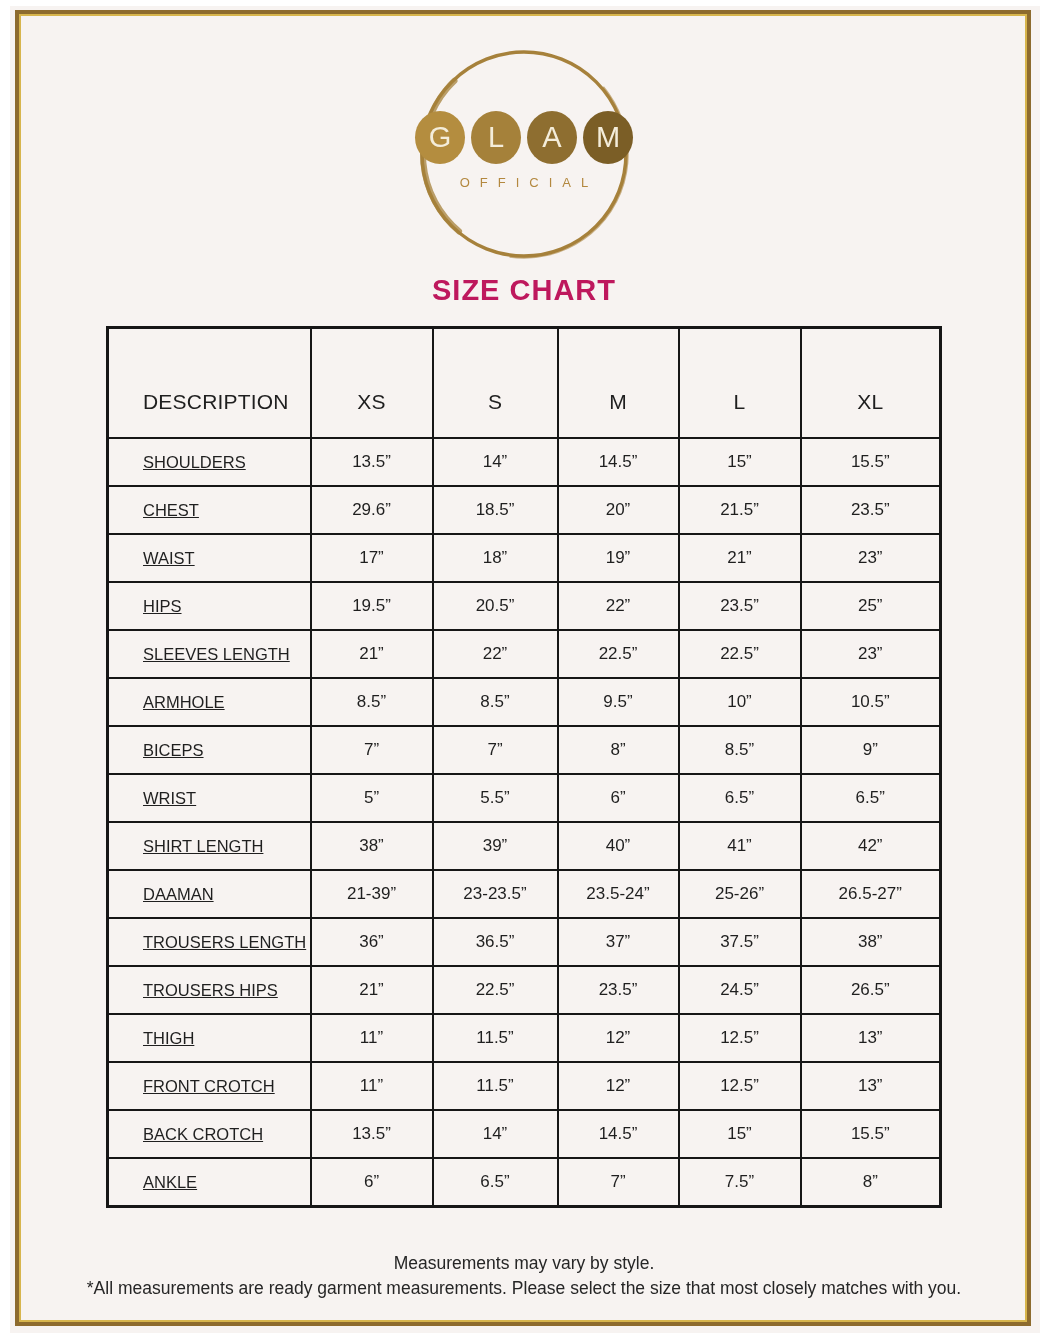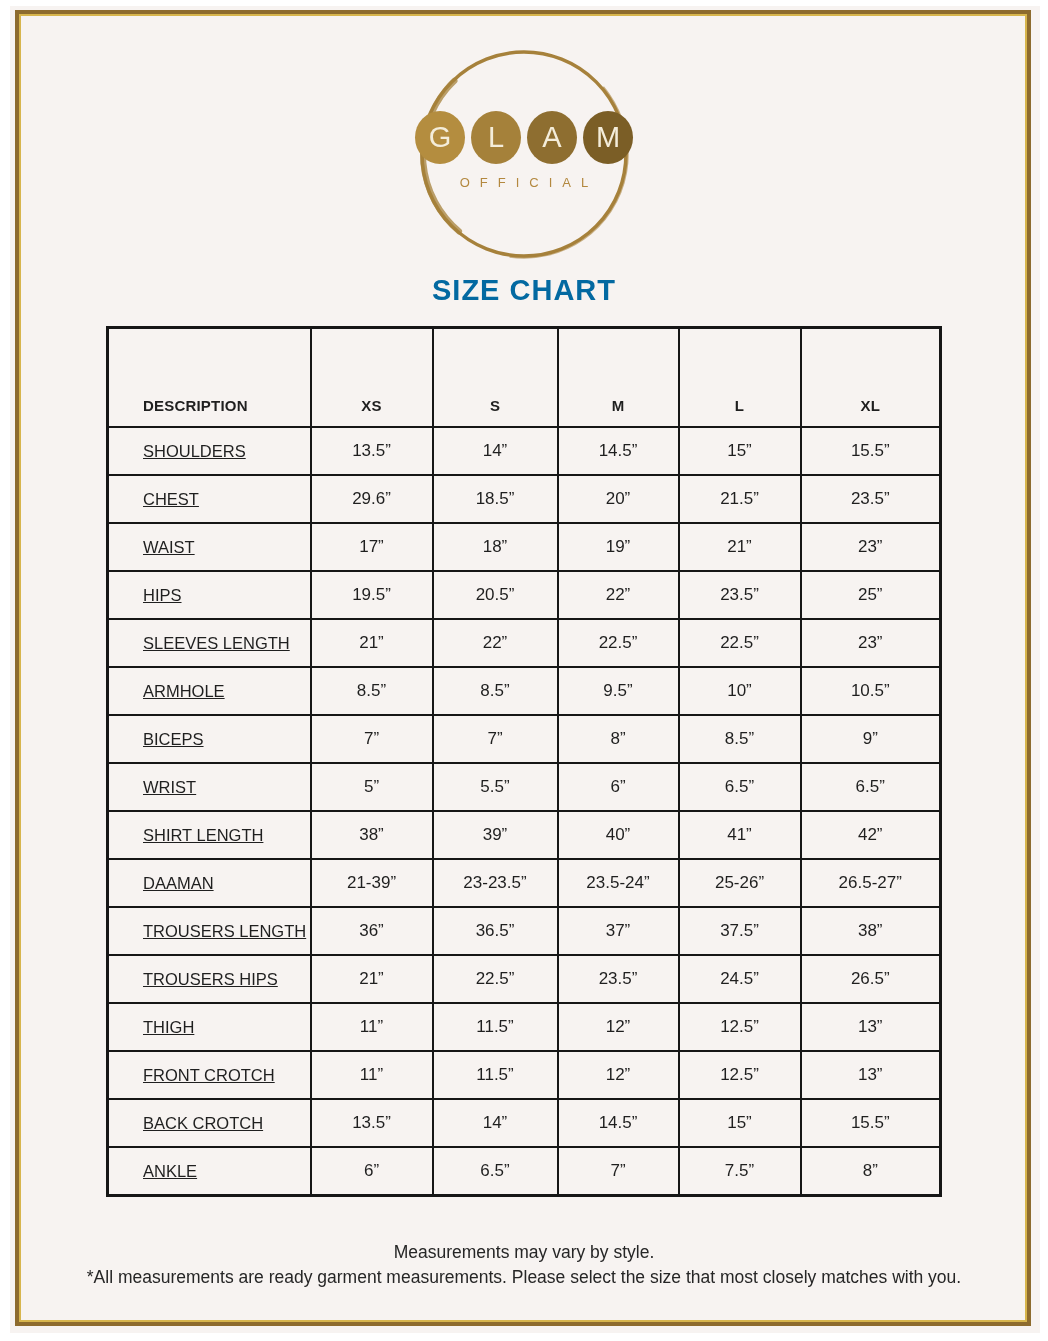--- a/index.html
+++ b/index.html
@@ -38,37 +38,37 @@
   }
   .official{
     position:absolute;top:130px;left:0;right:0;
     text-align:center;font-size:13px;font-weight:normal;
     letter-spacing:10px;text-indent:10px;
     color:#b3883f;
   }
   
   .page-title{
     margin-top:11px;
-    font-size:29px;font-weight:bold;letter-spacing:1px;color:#0369a1;
+    font-size:29px;font-weight:bold;letter-spacing:1px;color:#be185d;
   }
   
   table.size-chart{
     margin-top:19px;
     width:833px;table-layout:fixed;
     border-collapse:collapse;
     border:3px solid #161616;
     background:var(--page-bg,#f7f3f1);
   }
   table.size-chart th, table.size-chart td{
     border:2px solid #161616;
     color:#1f1f1f;
   }
   table.size-chart th{
-    height:84px;vertical-align:bottom;padding-bottom:12px;
-    font-size:15px;font-weight:bold;text-align:center;letter-spacing:0.2px;
+    height:84px;vertical-align:bottom;padding-bottom:23px;
+    font-size:21px;font-weight:normal;text-align:center;letter-spacing:0.2px;
   }
   table.size-chart th.desc{ text-align:left;padding-left:34px; }
   table.size-chart td{
     height:44px;text-align:center;font-size:17px;
   }
   table.size-chart td.desc{ text-align:left;padding-left:34px;font-size:16.5px;text-decoration:underline; }
   
   .footnote{
     margin-top:43px;width:900px;text-align:center;
     font-size:17.5px;color:#262626;line-height:1.42;

